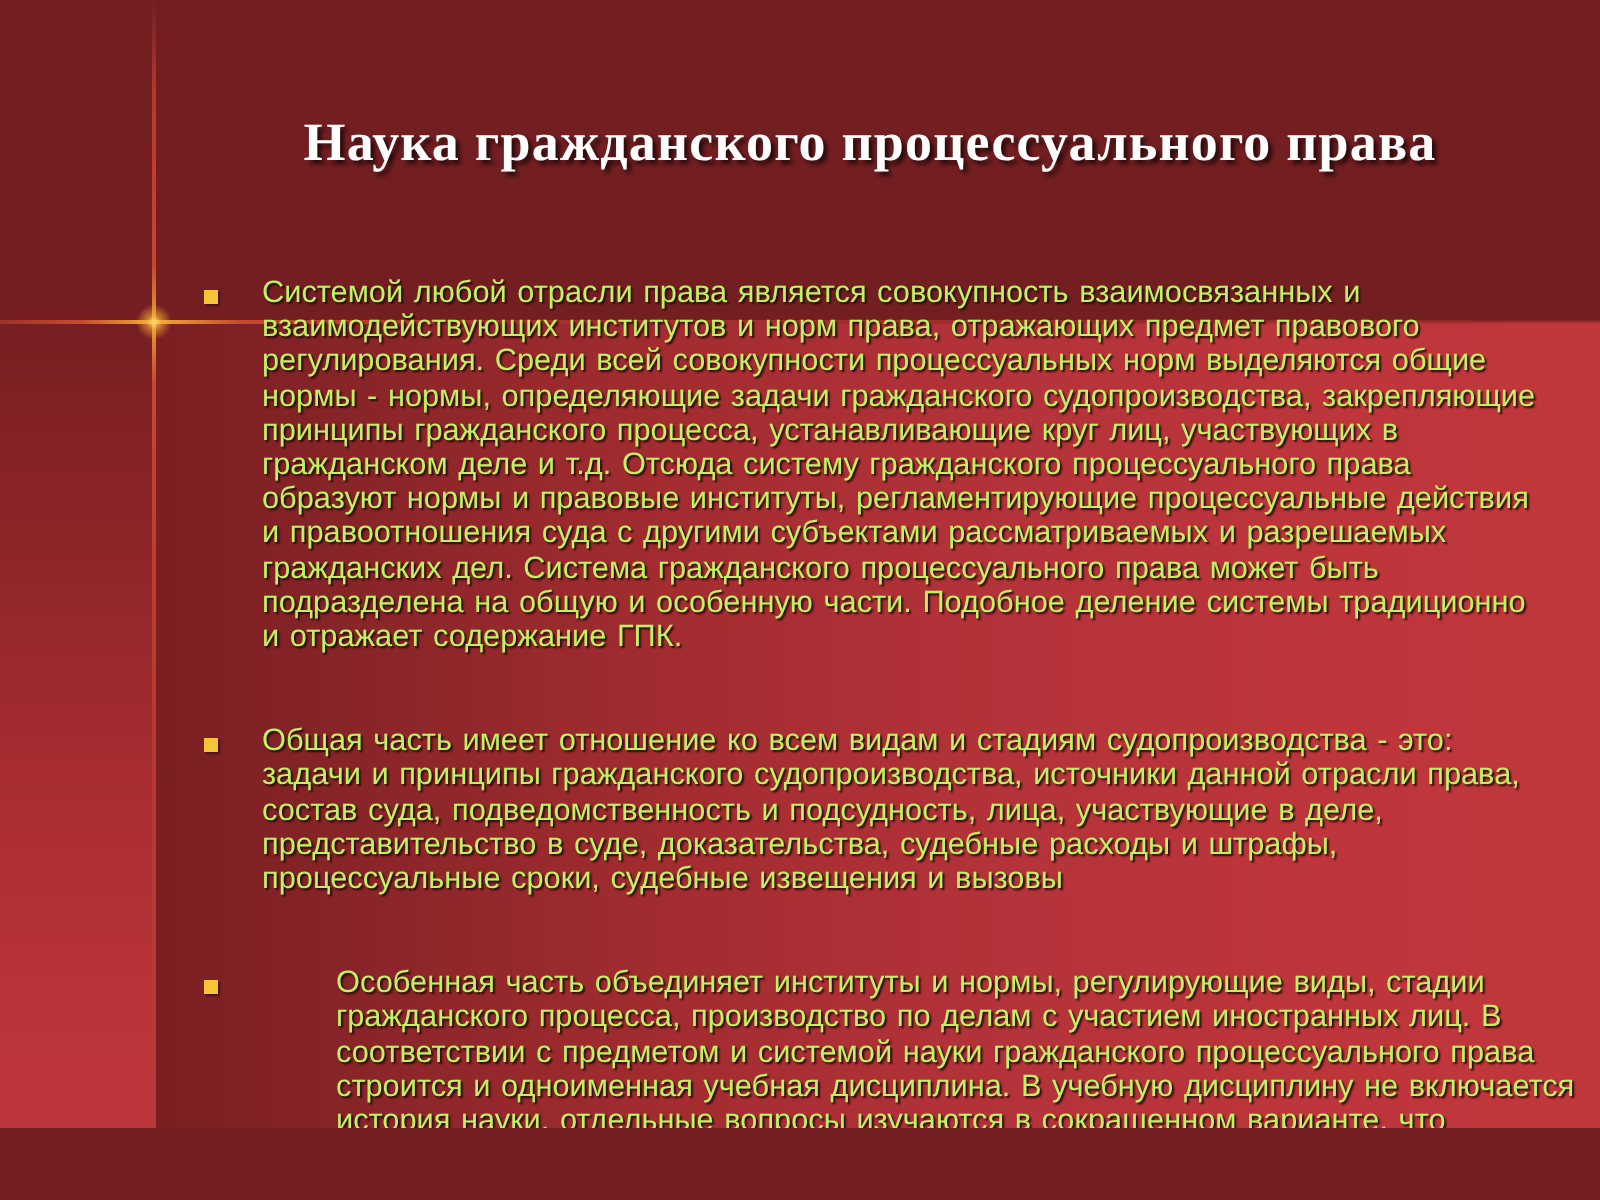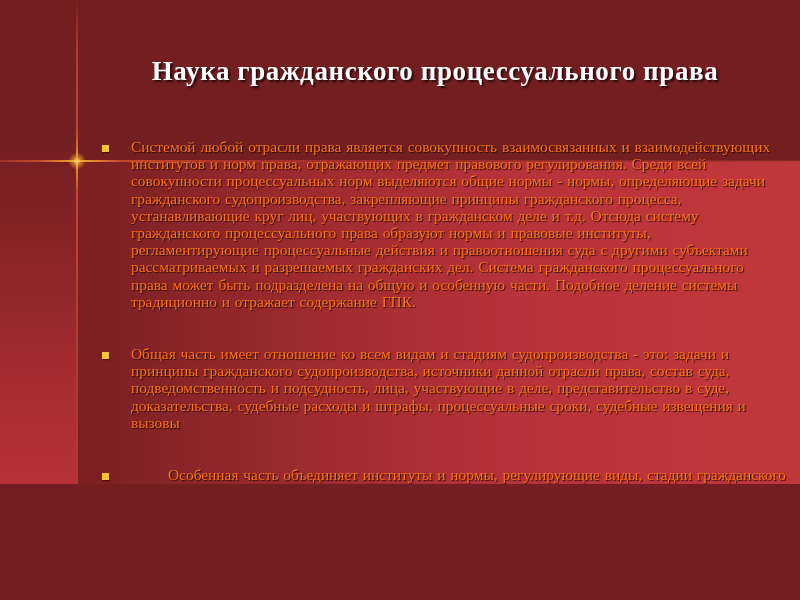--- a/index.html
+++ b/index.html
@@ -10,21 +10,21 @@
       overflow: hidden;
     }
     body {
       position: relative;
       background: #731F22;
       font-family: "Liberation Serif", "DejaVu Serif", serif;
     }
     .slide {
       position: absolute;
       left: 0; top: 0;
-      width: 800px; height: 484px;
+      width: 800px; height: 564px;
       overflow: hidden;
     }
     .top-band {
       position: absolute;
       left: 0; top: 0;
       width: 800px; height: 161px;
       background: #731F22;
     }
     .left-strip {
       position: absolute;
@@ -85,24 +85,24 @@
     }
     .bullet-marker {
       position: absolute;
       left: 3px; top: 7px;
       width: 7px; height: 7px;
       background: #F5C535;
       box-shadow: 1px 1px 1px #4A1010;
     }
     .bullet-text {
       display: block;
-      font-family: Liberation Serif, serif;
+      font-family: Liberation Sans, sans-serif;
       font-size: 15.4px;
       line-height: 17.2px;
-      color: #f97316;
+      color: #bef264;
       text-shadow: 1px 1px 1px #2A0808;
       word-spacing: 1px;
     }
     .b1 { width: 640px; }
     .b2 { width: 640px; }
     .b3 { width: 640px; margin-left: 37px; }
   </style>
 </head>
 <body>
 

